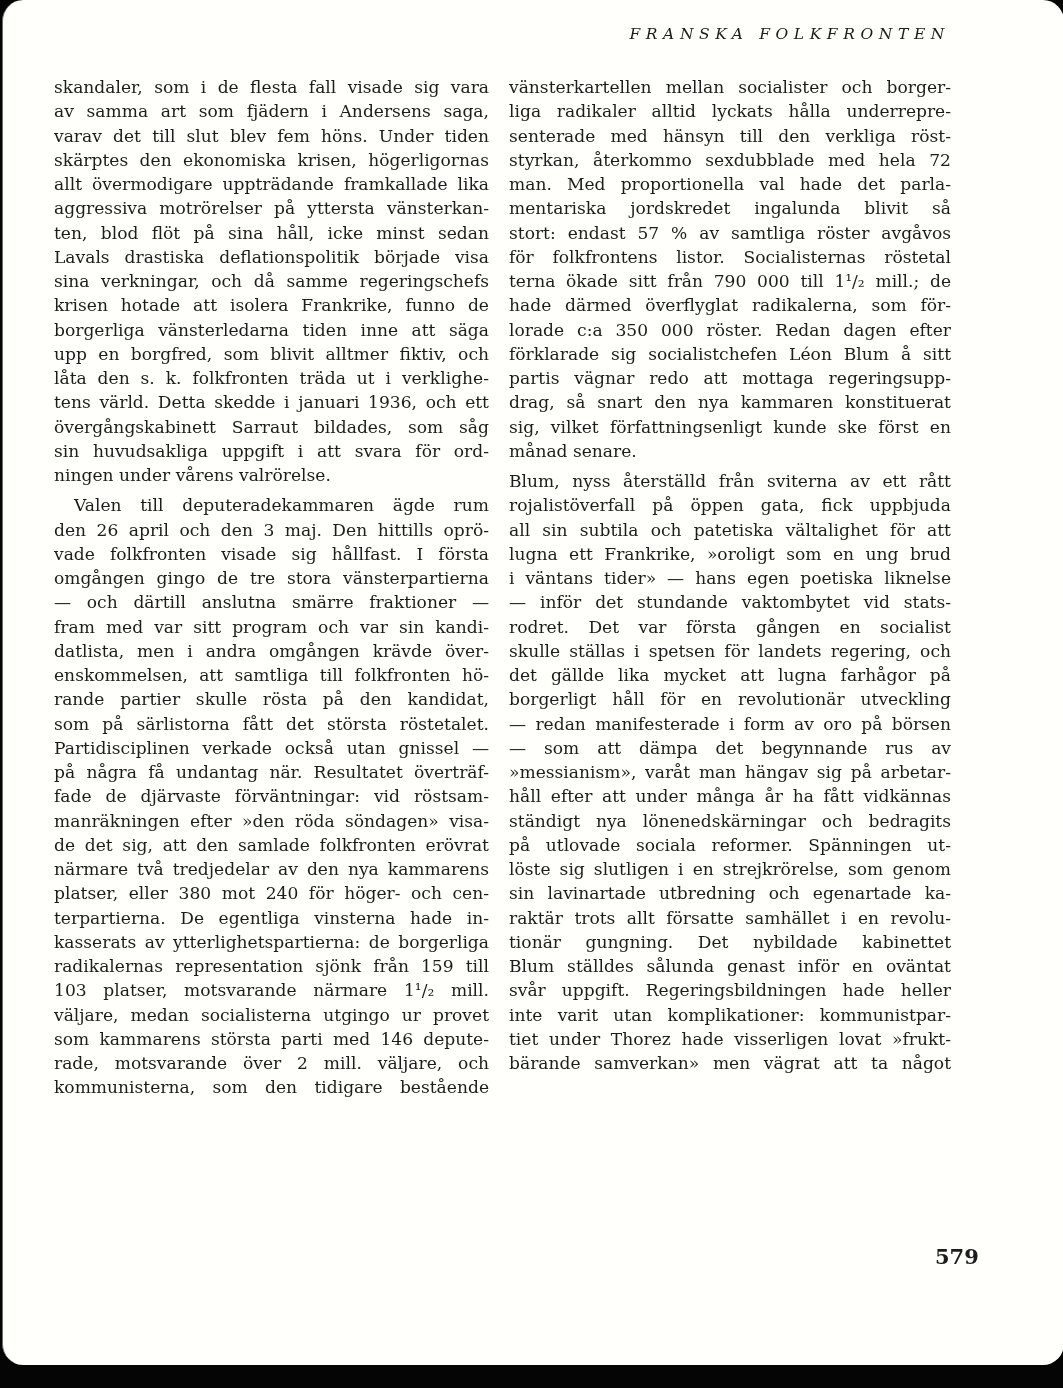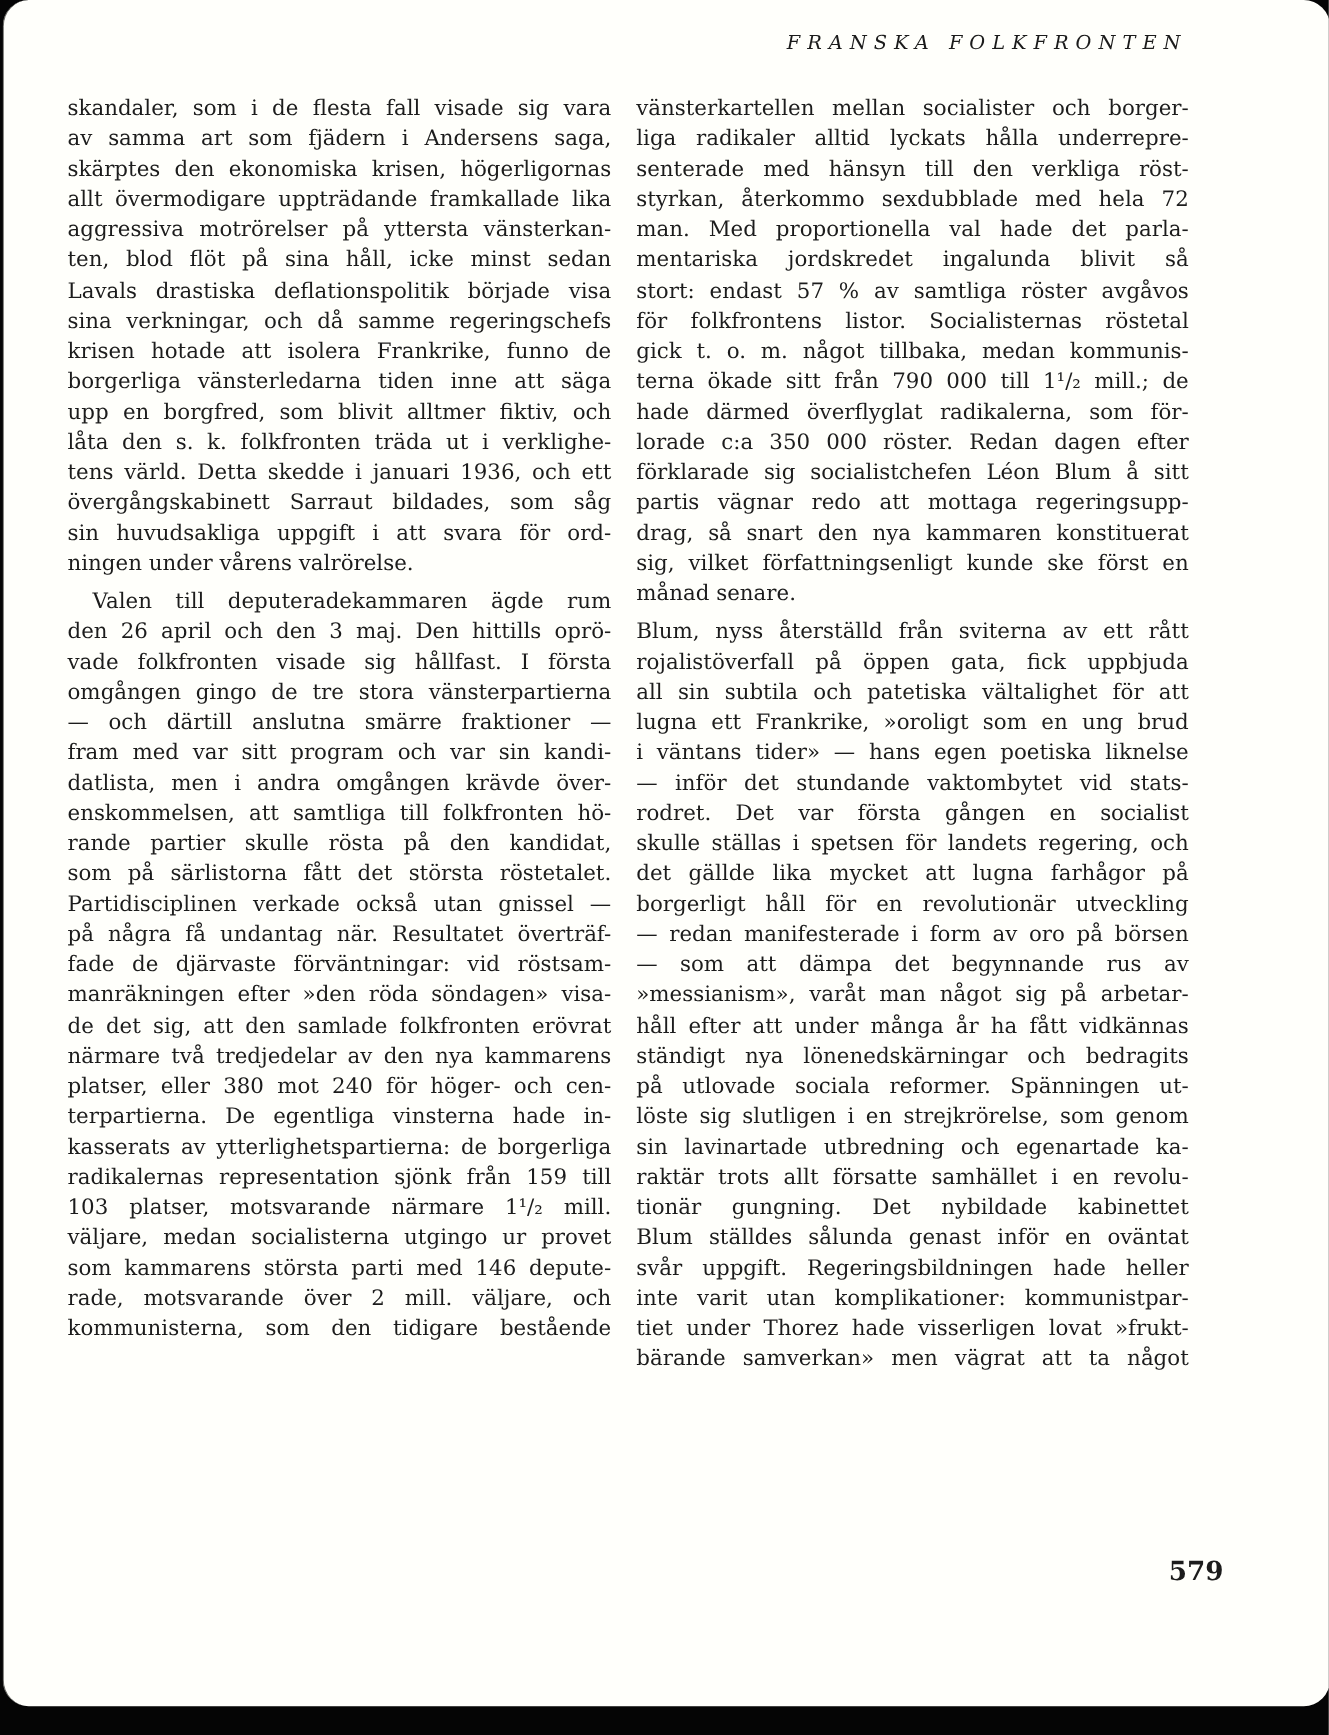--- a/index.html
+++ b/index.html
@@ -81,20 +81,21 @@
 </head>
 <body>
 
 <div class="page">
   <div class="running-head">FRANSKA FOLKFRONTEN</div>
 
   <div class="column col-left">
     <div>
       <span class="line">skandaler, som i de flesta fall visade sig vara</span>
       <span class="line">av samma art som fjädern i Andersens saga,</span>
+      <span class="line">varav det till slut blev fem höns.  Under tiden</span>
       <span class="line">skärptes den ekonomiska krisen, högerligornas</span>
       <span class="line">allt övermodigare uppträdande framkallade lika</span>
       <span class="line">aggressiva motrörelser på yttersta vänsterkan-</span>
       <span class="line">ten, blod flöt på sina håll, icke minst sedan</span>
       <span class="line">Lavals drastiska deflationspolitik började visa</span>
       <span class="line">sina verkningar, och då samme regeringschefs</span>
       <span class="line">krisen hotade att isolera Frankrike, funno de</span>
       <span class="line">borgerliga vänsterledarna tiden inne att säga</span>
       <span class="line">upp en borgfred, som blivit alltmer fiktiv, och</span>
       <span class="line">låta den s. k. folkfronten träda ut i verklighe-</span>
@@ -136,21 +137,20 @@
   <div class="column col-right">
     <div>
       <span class="line">vänsterkartellen mellan socialister och borger-</span>
       <span class="line">liga radikaler alltid lyckats hålla underrepre-</span>
       <span class="line">senterade med hänsyn till den verkliga röst-</span>
       <span class="line">styrkan, återkommo sexdubblade med hela 72</span>
       <span class="line">man.  Med proportionella val hade det parla-</span>
       <span class="line">mentariska jordskredet ingalunda blivit så</span>
       <span class="line">stort: endast 57 % av samtliga röster avgåvos</span>
       <span class="line">för folkfrontens listor.  Socialisternas röstetal</span>
-      <span class="line">gick t. o. m. något tillbaka, medan kommunis-</span>
       <span class="line">terna ökade sitt från 790 000 till 1¹/₂ mill.; de</span>
       <span class="line">hade därmed överflyglat radikalerna, som för-</span>
       <span class="line">lorade c:a 350 000 röster.  Redan dagen efter</span>
       <span class="line">förklarade sig socialistchefen Léon Blum å sitt</span>
       <span class="line">partis vägnar redo att mottaga regeringsupp-</span>
       <span class="line">drag, så snart den nya kammaren konstituerat</span>
       <span class="line">sig, vilket författningsenligt kunde ske först en</span>
       <span class="line last">månad senare.</span>
     </div>
     <div class="para-gap"></div>
@@ -160,21 +160,21 @@
       <span class="line">all sin subtila och patetiska vältalighet för att</span>
       <span class="line">lugna ett Frankrike, »oroligt som en ung brud</span>
       <span class="line">i väntans tider» — hans egen poetiska liknelse</span>
       <span class="line">— inför det stundande vaktombytet vid stats-</span>
       <span class="line">rodret.  Det var första gången en socialist</span>
       <span class="line">skulle ställas i spetsen för landets regering, och</span>
       <span class="line">det gällde lika mycket att lugna farhågor på</span>
       <span class="line">borgerligt håll för en revolutionär utveckling</span>
       <span class="line">— redan manifesterade i form av oro på börsen</span>
       <span class="line">— som att dämpa det begynnande rus av</span>
-      <span class="line">»messianism», varåt man något sig på arbetar-</span>
+      <span class="line">»messianism», varåt man hängav sig på arbetar-</span>
       <span class="line">håll efter att under många år ha fått vidkännas</span>
       <span class="line">ständigt nya lönenedskärningar och bedragits</span>
       <span class="line">på utlovade sociala reformer.  Spänningen ut-</span>
       <span class="line">löste sig slutligen i en strejkrörelse, som genom</span>
       <span class="line">sin lavinartade utbredning och egenartade ka-</span>
       <span class="line">raktär trots allt försatte samhället i en revolu-</span>
       <span class="line">tionär gungning.  Det nybildade kabinettet</span>
       <span class="line">Blum ställdes sålunda genast inför en oväntat</span>
       <span class="line">svår uppgift.  Regeringsbildningen hade heller</span>
       <span class="line">inte varit utan komplikationer: kommunistpar-</span>

